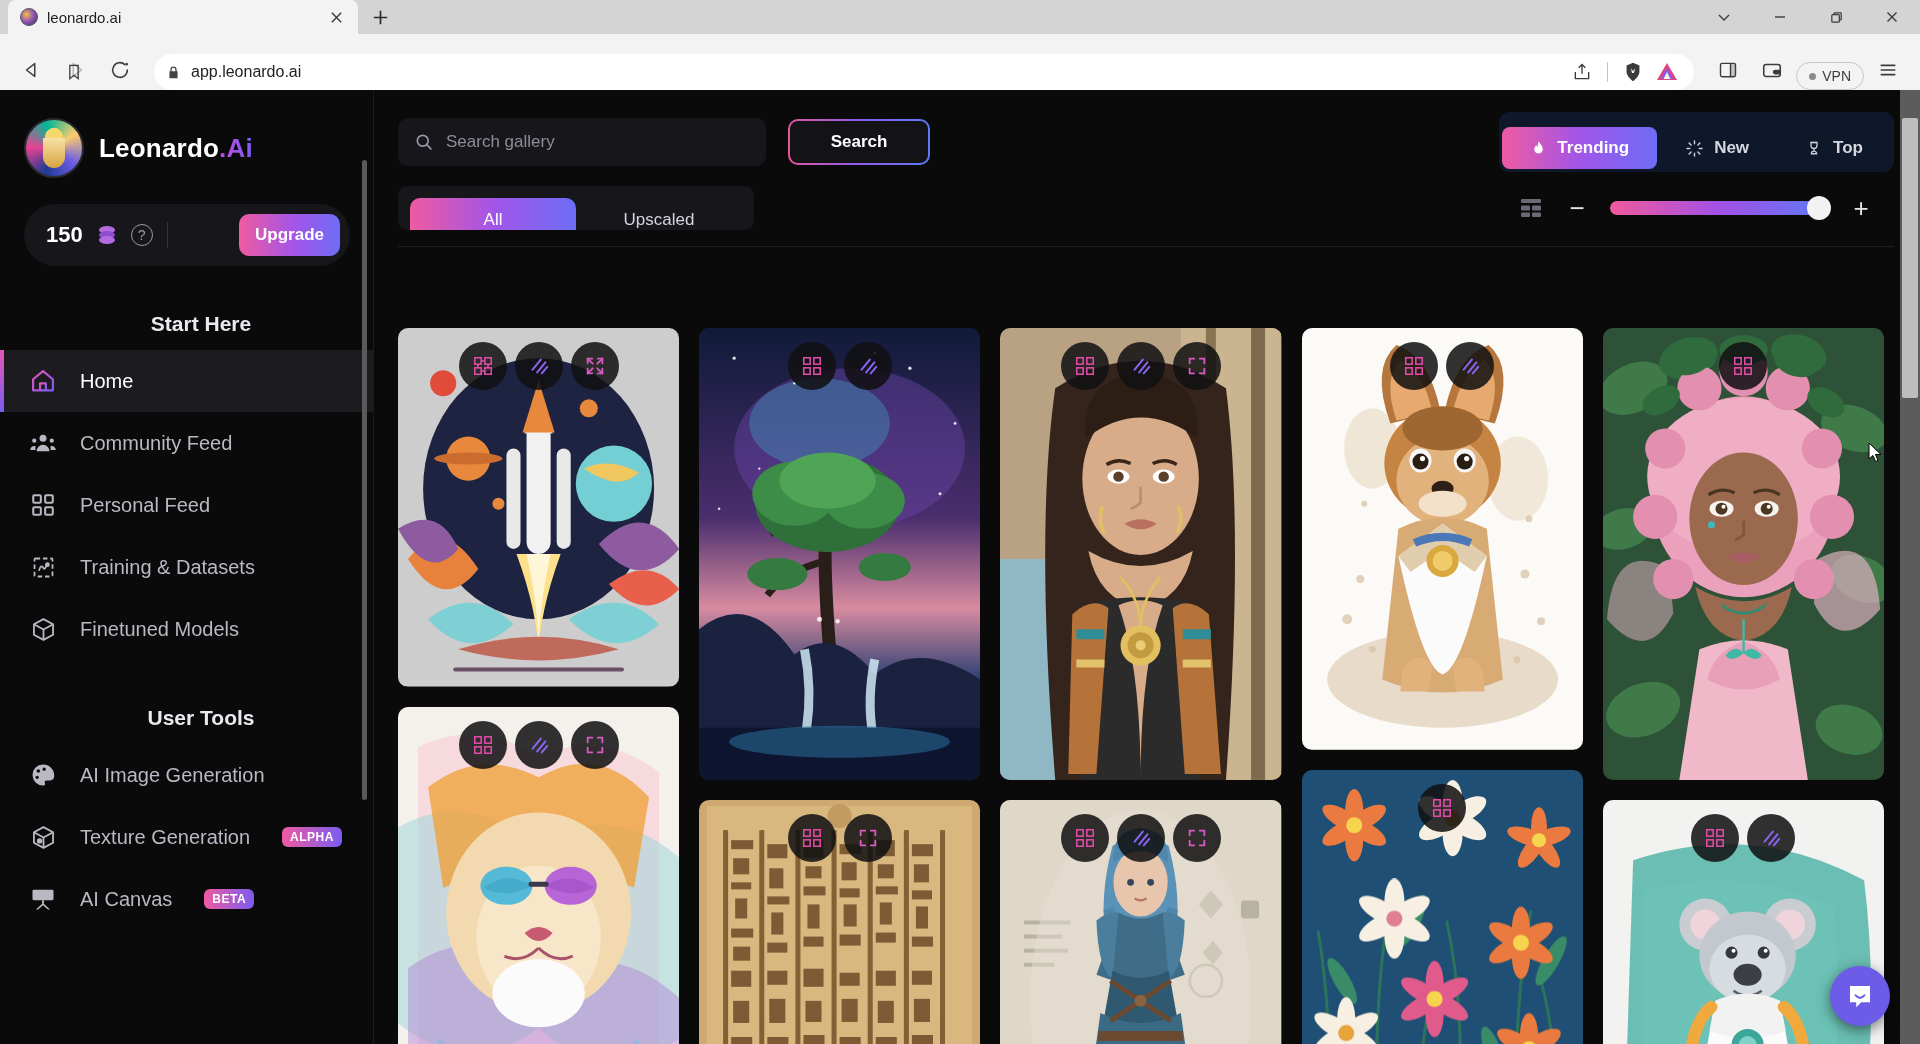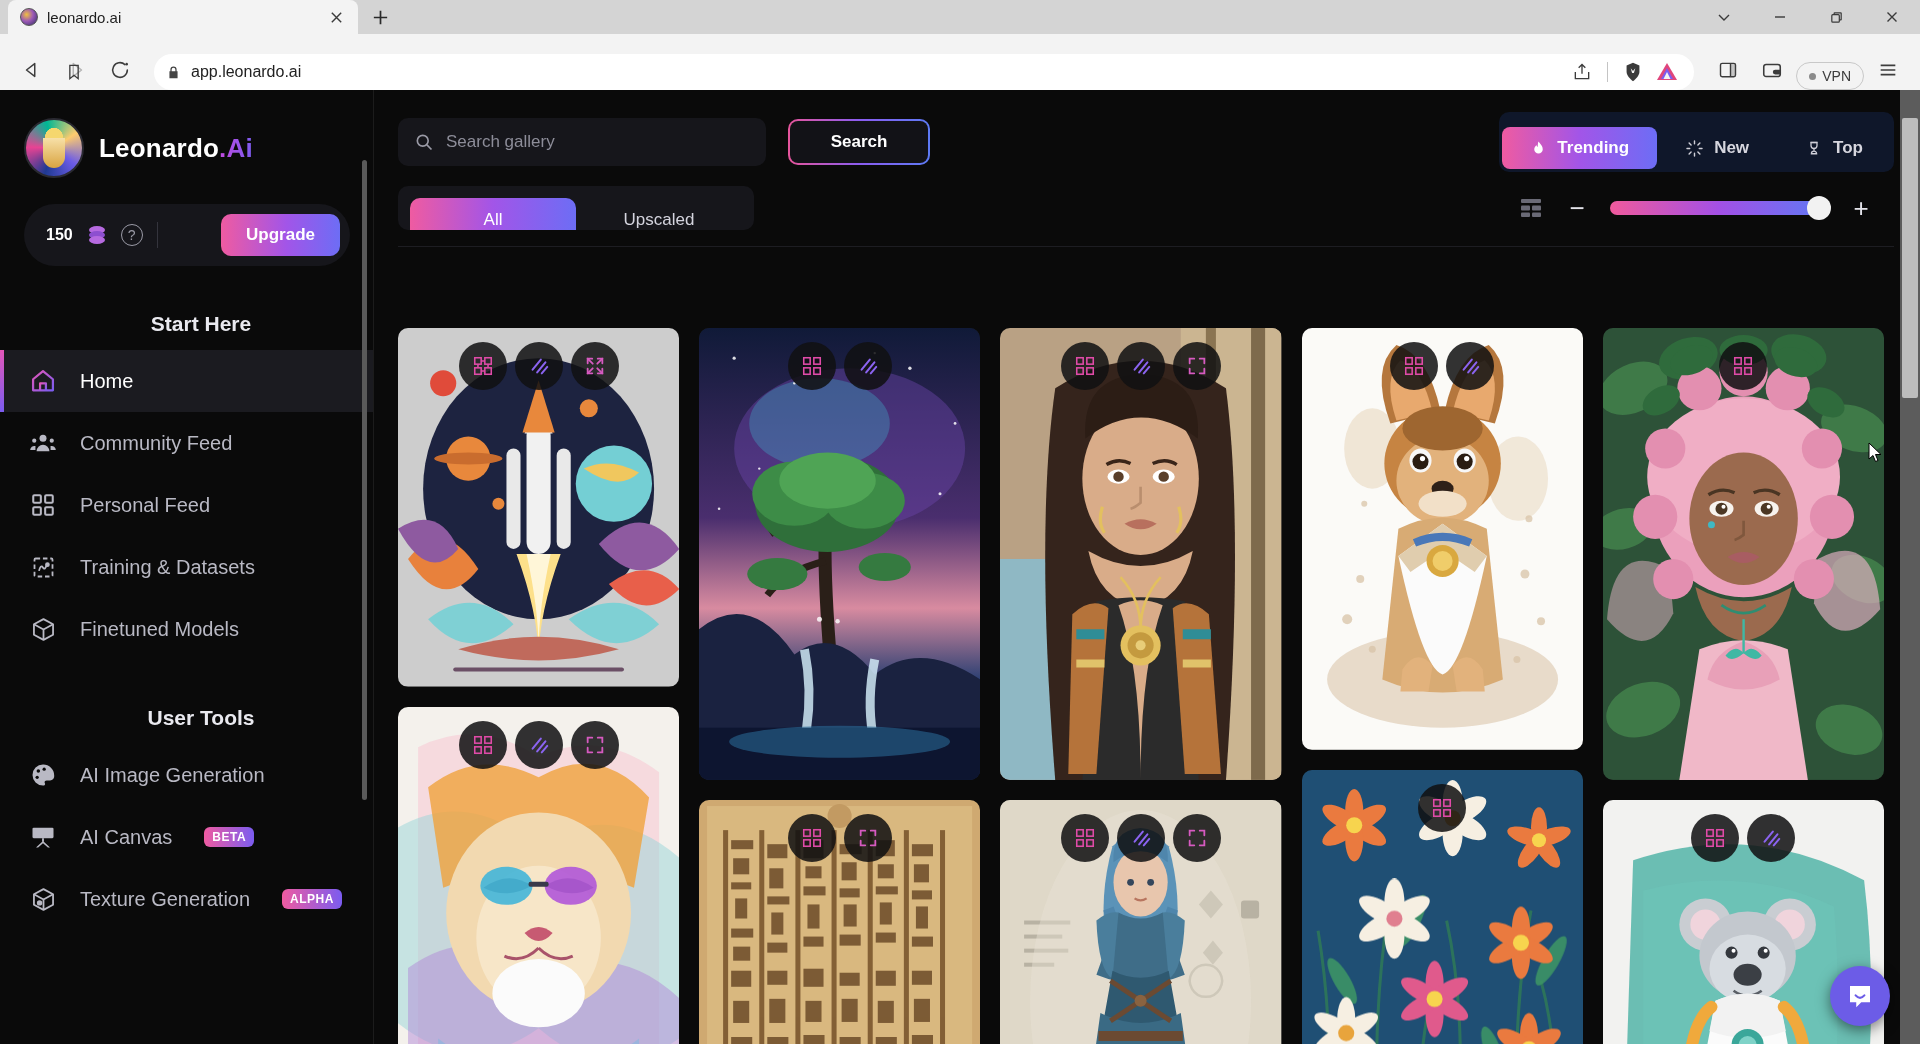--- a/index.html
+++ b/index.html
@@ -109,31 +109,31 @@
   .brand-name .accent {
     background: linear-gradient(90deg, #c44ae0, #7b5cf0);
     -webkit-background-clip: text; background-clip: text; color: transparent; margin-top: 8px;
   }
 
   .credits {
     margin: 26px 24px 0 24px; height: 62px;
     background: #16161b; border-radius: 31px;
     display: flex; align-items: center; padding: 0 10px 0 22px; gap: 12px;
   }
-  .credit-count { font-size: 16px; font-weight: 700; color: #ffffff; }
+  .credit-count { font-size: 22px; font-weight: 700; color: #ffffff; }
   .coin-icon { width: 24px; height: 22px; flex: none; }
   .help-icon {
     width: 22px; height: 22px; border-radius: 50%;
     border: 1.6px solid #9a9aa6; color: #9a9aa6;
     font-size: 14px; display: flex; align-items: center; justify-content: center;
     flex: none;
   }
   .credits-sep { width: 1px; height: 26px; background: #34343d; margin-left: 2px; }
   .upgrade-btn {
-    margin-left: auto; height: 42px; padding: 0 25px; border-radius: 10px;
+    margin-left: auto; height: 42px; padding: 0 16px; border-radius: 10px;
     background: linear-gradient(90deg, #ef5ba1 0%, #a255e8 55%, #6d6df5 100%);
     color: #fff; font-size: 17px; font-weight: 700; border: none;
     display: flex; align-items: center; font-family: inherit; cursor: pointer;
   }
 
   .nav-section-title {
     font-size: 21px; font-weight: 700; color: #e9e9ef;
     padding: 0 0 0 28px; margin-top: 46px; margin-bottom: 14px; text-align: center;
   }
   .nav-item {
@@ -495,40 +495,40 @@
           <circle cx="8" cy="8.5" r="1.5" fill="#0a0a0a"></circle>
             <circle cx="13" cy="7" r="1.4" fill="#0a0a0a"></circle>
             <circle cx="7" cy="14" r="1.4" fill="#0a0a0a"></circle>
         </svg>
       </span>
       <span class="nav-label">AI Image Generation</span>
     </div>
 
     <div class="nav-item">
       <span class="nav-icon">
+        <svg width="27" height="27" viewBox="0 0 24 24" fill="none" stroke="currentColor" stroke-width="1.6" stroke-linejoin="round">
+          <path d="M12 2.8 L20.5 7.4 V16.6 L12 21.2 L3.5 16.6 V7.4 Z"></path>
+            <path d="M3.5 7.4 L12 12 L20.5 7.4 M12 12 V21.2"></path>
+          <circle cx="8.5" cy="15" r="1.6" fill="currentColor"></circle>
+        </svg>
+      </span>
+      <span class="nav-label">Texture Generation</span>
+      <span class="badge">ALPHA</span>
+    </div>
+
+    <div class="nav-item">
+      <span class="nav-icon">
         <svg width="28" height="28" viewBox="0 0 24 24" fill="currentColor">
           <rect x="3" y="4" width="18" height="9" rx="1"></rect>
             <path d="M11.2 13 h1.6 v3 h-1.6 Z"></path>
           <path d="M12 15.5 L6 21 h1.8 L12 17.4 L16.2 21 H18 Z"></path>
         </svg>
       </span>
       <span class="nav-label">AI Canvas</span>
       <span class="badge">BETA</span>
-    </div>
-
-    <div class="nav-item">
-      <span class="nav-icon">
-        <svg width="27" height="27" viewBox="0 0 24 24" fill="none" stroke="currentColor" stroke-width="1.6" stroke-linejoin="round">
-          <path d="M12 2.8 L20.5 7.4 V16.6 L12 21.2 L3.5 16.6 V7.4 Z"></path>
-            <path d="M3.5 7.4 L12 12 L20.5 7.4 M12 12 V21.2"></path>
-          <circle cx="8.5" cy="15" r="1.6" fill="currentColor"></circle>
-        </svg>
-      </span>
-      <span class="nav-label">Texture Generation</span>
-      <span class="badge">ALPHA</span>
     </div>
 
     <div class="sidebar-scrollbar"></div>
     <div class="sidebar-divider"></div>
   </aside>
 
   <main class="main">
 
     <div class="topbar">
       <div class="topbar-row1">

